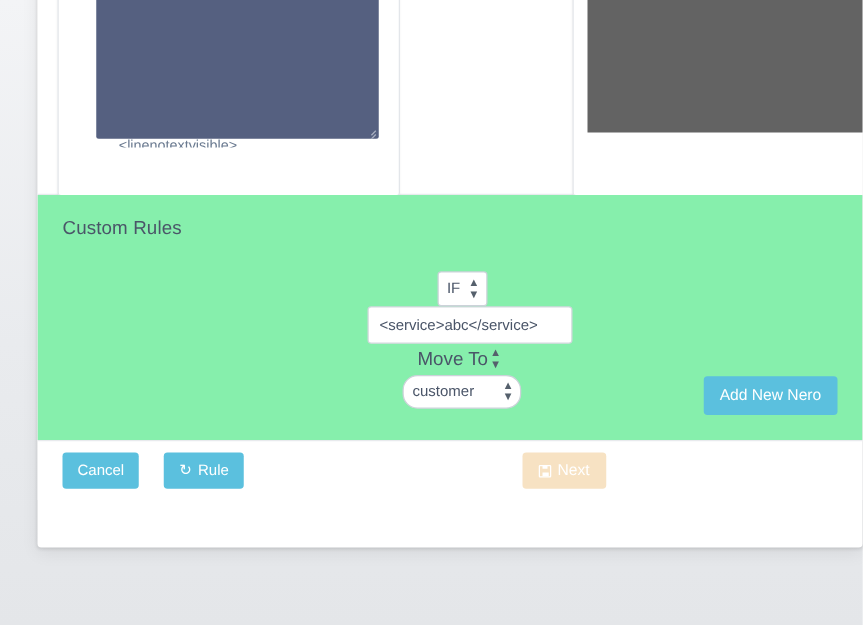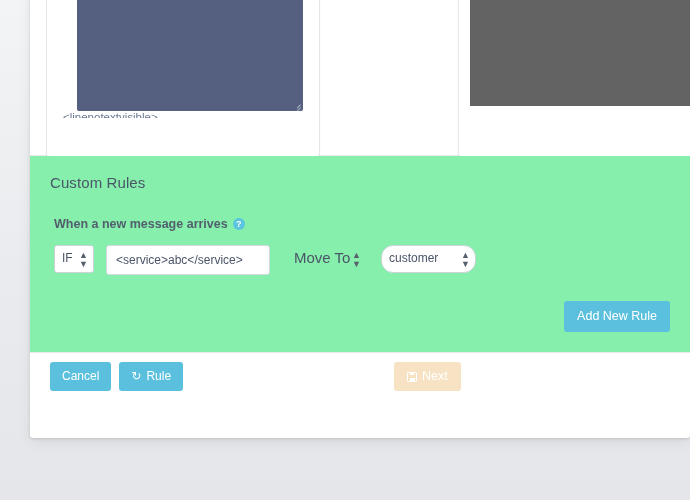--- a/index.html
+++ b/index.html
@@ -97,21 +97,21 @@
     right: 0;
     background: #aab0c0;
     height: 1px;
     transform-origin: right bottom;
   }
   .resize-grip i:nth-child(1) { bottom: 1px; width: 8px; transform: rotate(-45deg); }
   .resize-grip i:nth-child(2) { bottom: 4px; width: 5px; transform: rotate(-45deg); }
 
   .clipped-line {
     position: absolute;
-    left: 16px;
+    left: 48px;
     top: 122px;
     width: 200px;
     height: 8px;
     overflow: hidden;
     color: #6a7a90;
     font-size: 11.5px;
     line-height: 14px;
   }
 
   .grey-block {
@@ -157,23 +157,25 @@
     background: #5bc4de;
     color: #ffffff;
     font-size: 9px;
     font-weight: bold;
     line-height: 1;
     font-family: "Liberation Sans", sans-serif;
   }
 
   .rule-row {
     display: flex;
+    align-items: center;
     gap: 0;
-    margin-left: 4px;
-    position: relative;
+    margin-left: 19px;
+    position: relative;
+    flex-direction: column;
   }
 
   .select-box {
     appearance: none;
     -webkit-appearance: none;
     background: #ffffff;
     border: 1px solid #ccd2d9;
     border-radius: 3px;
     font-family: "Liberation Sans", sans-serif;
     font-size: 12px;
@@ -268,25 +270,25 @@
     background: #ffffff;
     height: 48px;
     display: flex;
     align-items: center;
     padding: 0 20px;
     box-sizing: border-box;
     position: relative;
   }
   .footer-left {
     display: flex;
-    gap: 8px;
+    gap: 20px;
   }
   .footer-center {
     position: absolute;
-    left: 364px;
+    left: 388px;
   }
 
   
   .icon-refresh {
     display: inline-block;
     font-size: 12px;
     line-height: 1;
     font-family: "DejaVu Sans", sans-serif;
   }
   .icon-save {
@@ -339,24 +341,20 @@
     <div class="preview-card right">
       <div class="grey-block"></div>
     </div>
 
   </div>
 
   <div class="rules-panel">
 
     <h2 class="rules-title">Custom Rules</h2>
 
-    <div class="rules-subtitle">
-      <span>When a new message arrives</span>
-      <span class="help-icon">?</span>
-    </div>
 
     <div class="rule-row">
 
       <span class="select-wrap">
         <select class="select-box select-if">
           <option>IF</option>
         </select>
         <span class="arrows">▲<br>▼</span>
       </span>
 
@@ -377,21 +375,21 @@
         <select class="select-box select-customer">
           <option>customer</option>
         </select>
         <span class="arrows">▲<br>▼</span>
       </span>
 
 
     </div>
 
     <div class="add-rule-row">
-      <button class="btn btn-add">Add New Rule</button>
+      <button class="btn btn-add">Add New Nero</button>
     </div>
 
   </div>
 
   <div class="card-footer">
     <div class="footer-left">
       <button class="btn btn-info">
         <span>Cancel</span>
       </button>
       <button class="btn btn-info">

